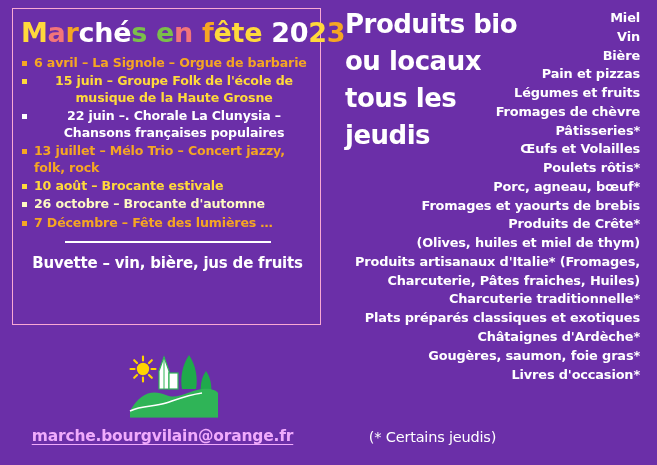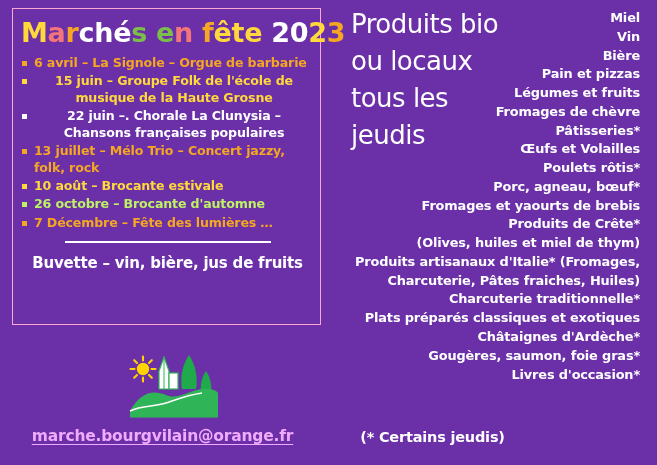--- a/index.html
+++ b/index.html
@@ -116,26 +116,26 @@
   #right-panel {
     position: absolute;
     left: 340px;
     top: 0px;
     width: 317px;
     height: 465px;
   }
 
   #bio-heading {
     position: absolute;
-    left: 11px;
+    left: 5px;
     top: 6px;
     width: 175px;
     color: #ffffff;
     font-size: 26px;
-    font-weight: normal;
+    font-weight: bold;
     line-height: 1.42;
     letter-spacing: -0.5px;
   }
 
   #products-list {
     position: absolute;
     right: 17px;
     top: 9px;
     width: 300px;
     text-align: right;
@@ -148,40 +148,40 @@
   #products-list div { white-space: nowrap; }
 
   #certains-note {
     position: absolute;
     left: 0px;
     top: 429px;
     width: 185px;
     text-align: center;
     color: #ffffff;
     font-size: 14.5px;
-    font-weight: bold;
+    font-weight: normal;
     letter-spacing: -0.2px;
   }
 </style>
 </head>
 <body>
 
 <div id="left-panel">
 
   <div id="events-box">
 
     <div id="poster-title"><span style="color: rgb(255, 217, 59);">M</span><span style="color: rgb(242, 117, 122);">a</span><span style="color: rgb(245, 166, 35);">r</span><span style="color: rgb(255, 255, 255);">c</span><span style="color: rgb(255, 255, 255);">h</span><span style="color: rgb(255, 255, 255);">é</span><span style="color: rgb(123, 191, 74);">s</span><span style="color: rgb(255, 255, 255);"> </span><span style="color: rgb(123, 191, 74);">e</span><span style="color: rgb(242, 117, 122);">n</span><span style="color: rgb(255, 255, 255);"> </span><span style="color: rgb(245, 166, 35);">f</span><span style="color: rgb(255, 217, 59);">ê</span><span style="color: rgb(255, 217, 59);">t</span><span style="color: rgb(255, 217, 59);">e</span><span style="color: rgb(255, 255, 255);"> </span><span style="color: rgb(255, 255, 255);">2</span><span style="color: rgb(255, 255, 255);">0</span><span style="color: rgb(255, 217, 59);">2</span><span style="color: rgb(245, 166, 35);">3</span></div>
 
     <ul class="event-list">
         <li style="color: rgb(245, 166, 35);">6 avril – La Signole – Orgue de barbarie</li>
         <li style="color: rgb(255, 217, 59); text-align: center;">15  juin – Groupe Folk de l'école de musique de la Haute Grosne</li>
         <li style="color: rgb(255, 255, 255); text-align: center;">22 juin –. Chorale La Clunysia – Chansons françaises populaires</li>
         <li style="color: rgb(245, 166, 35);">13 juillet – Mélo Trio – Concert jazzy, folk, rock</li>
         <li style="color: rgb(255, 217, 59);">10 août – Brocante estivale</li>
-        <li style="color: #bef264;">26 octobre – Brocante d'automne</li>
+        <li style="color: #fef9c3;">26 octobre – Brocante d'automne</li>
         <li style="color: rgb(245, 166, 35);">7 Décembre – Fête des lumières …</li>
       </ul>
 
     <div id="divider-line"></div>
 
     <div id="buvette-text">Buvette – vin, bière, jus de fruits</div>
 
   </div>
 
   <div id="village-logo">

